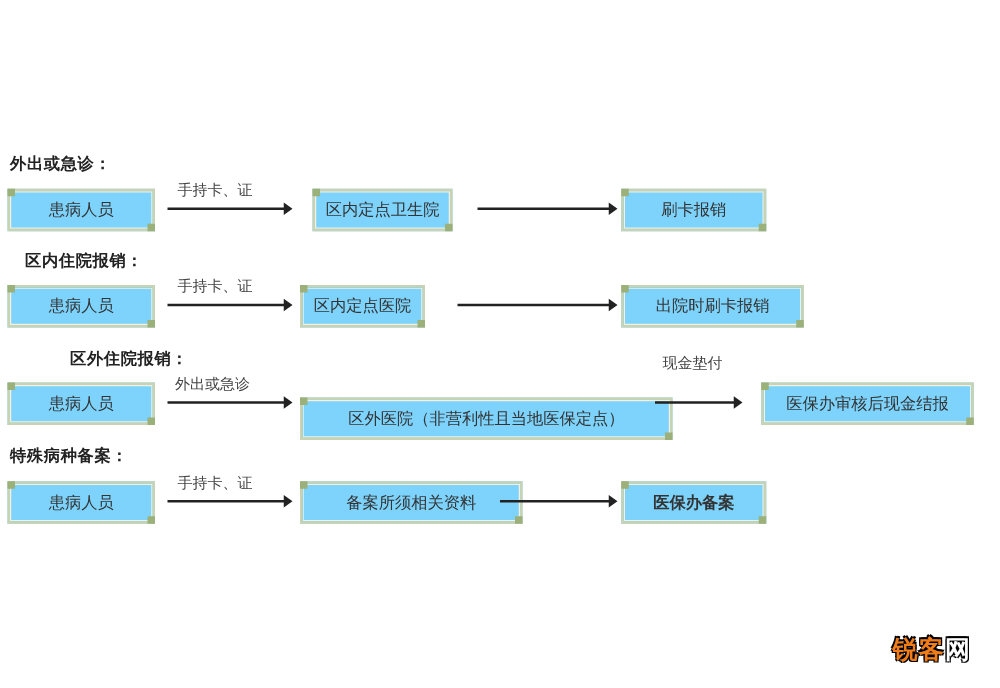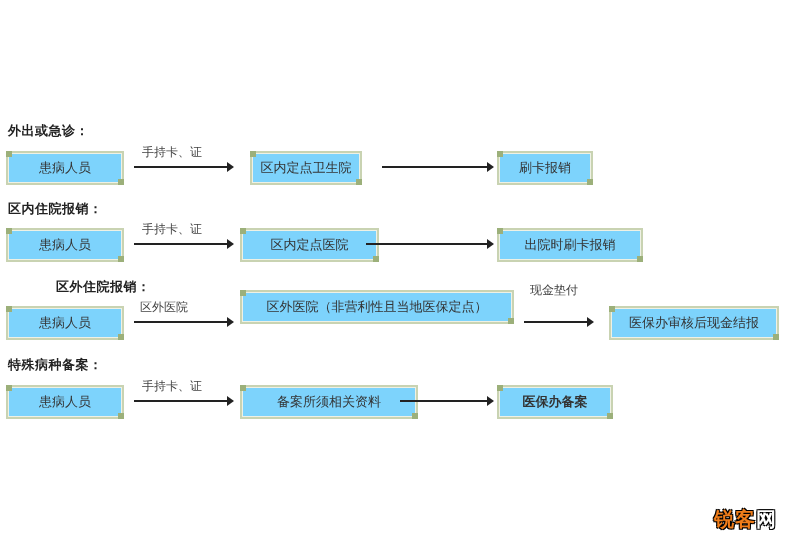--- a/index.html
+++ b/index.html
@@ -45,39 +45,39 @@
 </head>
 <body>
 
 <div>
   <div class="section-title" style="top:122px;">外出或急诊：</div>
   <div class="box" style="left:6px; top:151px; width:118px;">患病人员</div>
   <div class="arrow-label" style="left:142px; top:144px;">手持卡、证</div>
   <div class="arrow" style="left:134px; top:166px; width:98px;"></div>
   <div class="box" style="left:240px; top:151px; width:112px;margin-left:10px;">区内定点卫生院</div>
   <div class="arrow" style="left:382px; top:166px; width:110px;"></div>
-  <div class="box" style="left:497px; top:151px; width:96px;">刷卡报销</div>
+  <div class="box" style="left:497px; top:151px; width:116px;">刷卡报销</div>
 </div>
 
 <div>
-  <div class="section-title" style="top:200px;">区内住院报销：</div>
+  <div class="section-title" style="top:200px;margin-left:12px;">区内住院报销：</div>
   <div class="box" style="left:6px; top:228px; width:118px;">患病人员</div>
   <div class="arrow-label" style="left:142px; top:221px;">手持卡、证</div>
   <div class="arrow" style="left:134px; top:243px; width:98px;"></div>
-  <div class="box" style="left:240px; top:228px; width:139px;">区内定点医院</div>
+  <div class="box" style="left:240px; top:228px; width:100px;">区内定点医院</div>
   <div class="arrow" style="left:366px; top:243px; width:126px;"></div>
   <div class="box" style="left:497px; top:228px; width:146px;">出院时刷卡报销</div>
 </div>
 
 <div>
   <div class="section-title" style="top:278px;margin-left:48px;">区外住院报销：</div>
   <div class="box" style="left:6px; top:306px; width:118px;">患病人员</div>
-  <div class="arrow-label" style="left:140px; top:299px;">区外医院</div>
+  <div class="arrow-label" style="left:140px; top:299px;">外出或急诊</div>
   <div class="arrow" style="left:134px; top:321px; width:98px;"></div>
-  <div class="box" style="left:240px; top:290px; width:274px;">区外医院（非营利性且当地医保定点）</div>
+  <div class="box" style="left:240px; top:318px; width:298px;">区外医院（非营利性且当地医保定点）</div>
   <div class="arrow-label" style="left:530px; top:282px;">现金垫付</div>
   <div class="arrow" style="left:524px; top:321px; width:68px;"></div>
   <div class="box" style="left:609px; top:306px; width:170px;">医保办审核后现金结报</div>
 </div>
 
 <div>
   <div class="section-title" style="top:356px;">特殊病种备案：</div>
   <div class="box" style="left:6px; top:385px; width:118px;">患病人员</div>
   <div class="arrow-label" style="left:142px; top:378px;">手持卡、证</div>
   <div class="arrow" style="left:134px; top:400px; width:98px;"></div>

